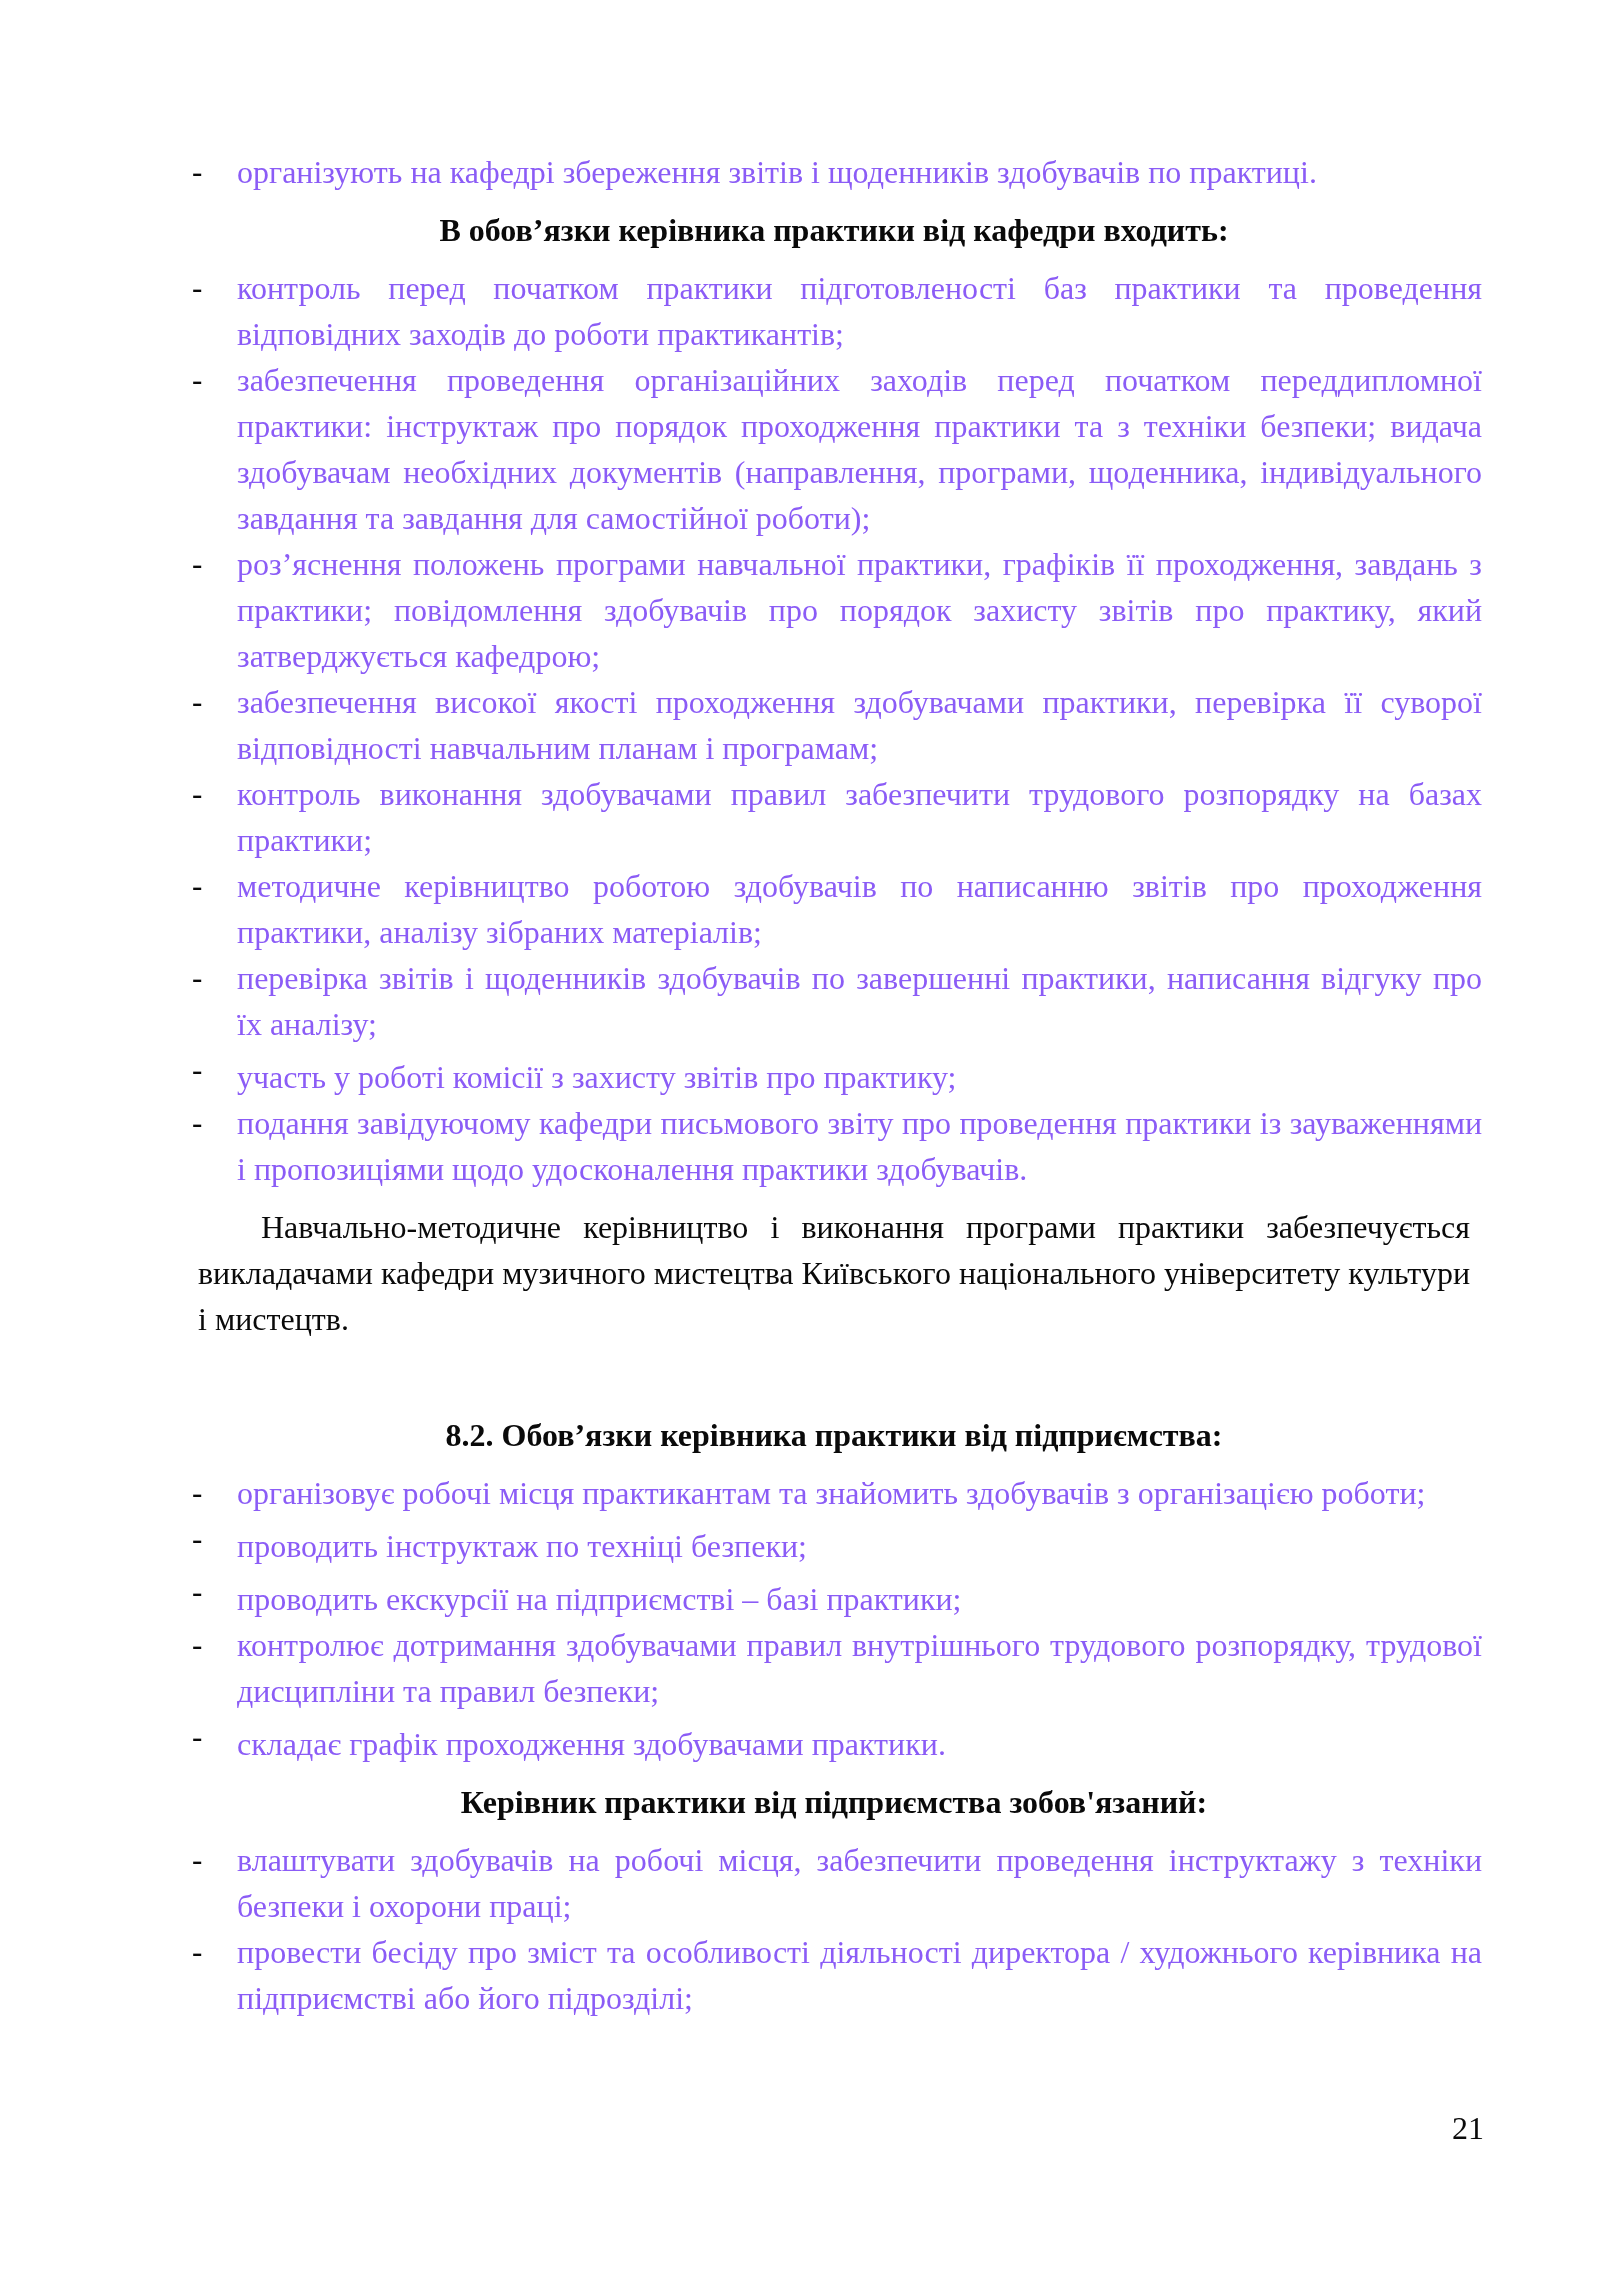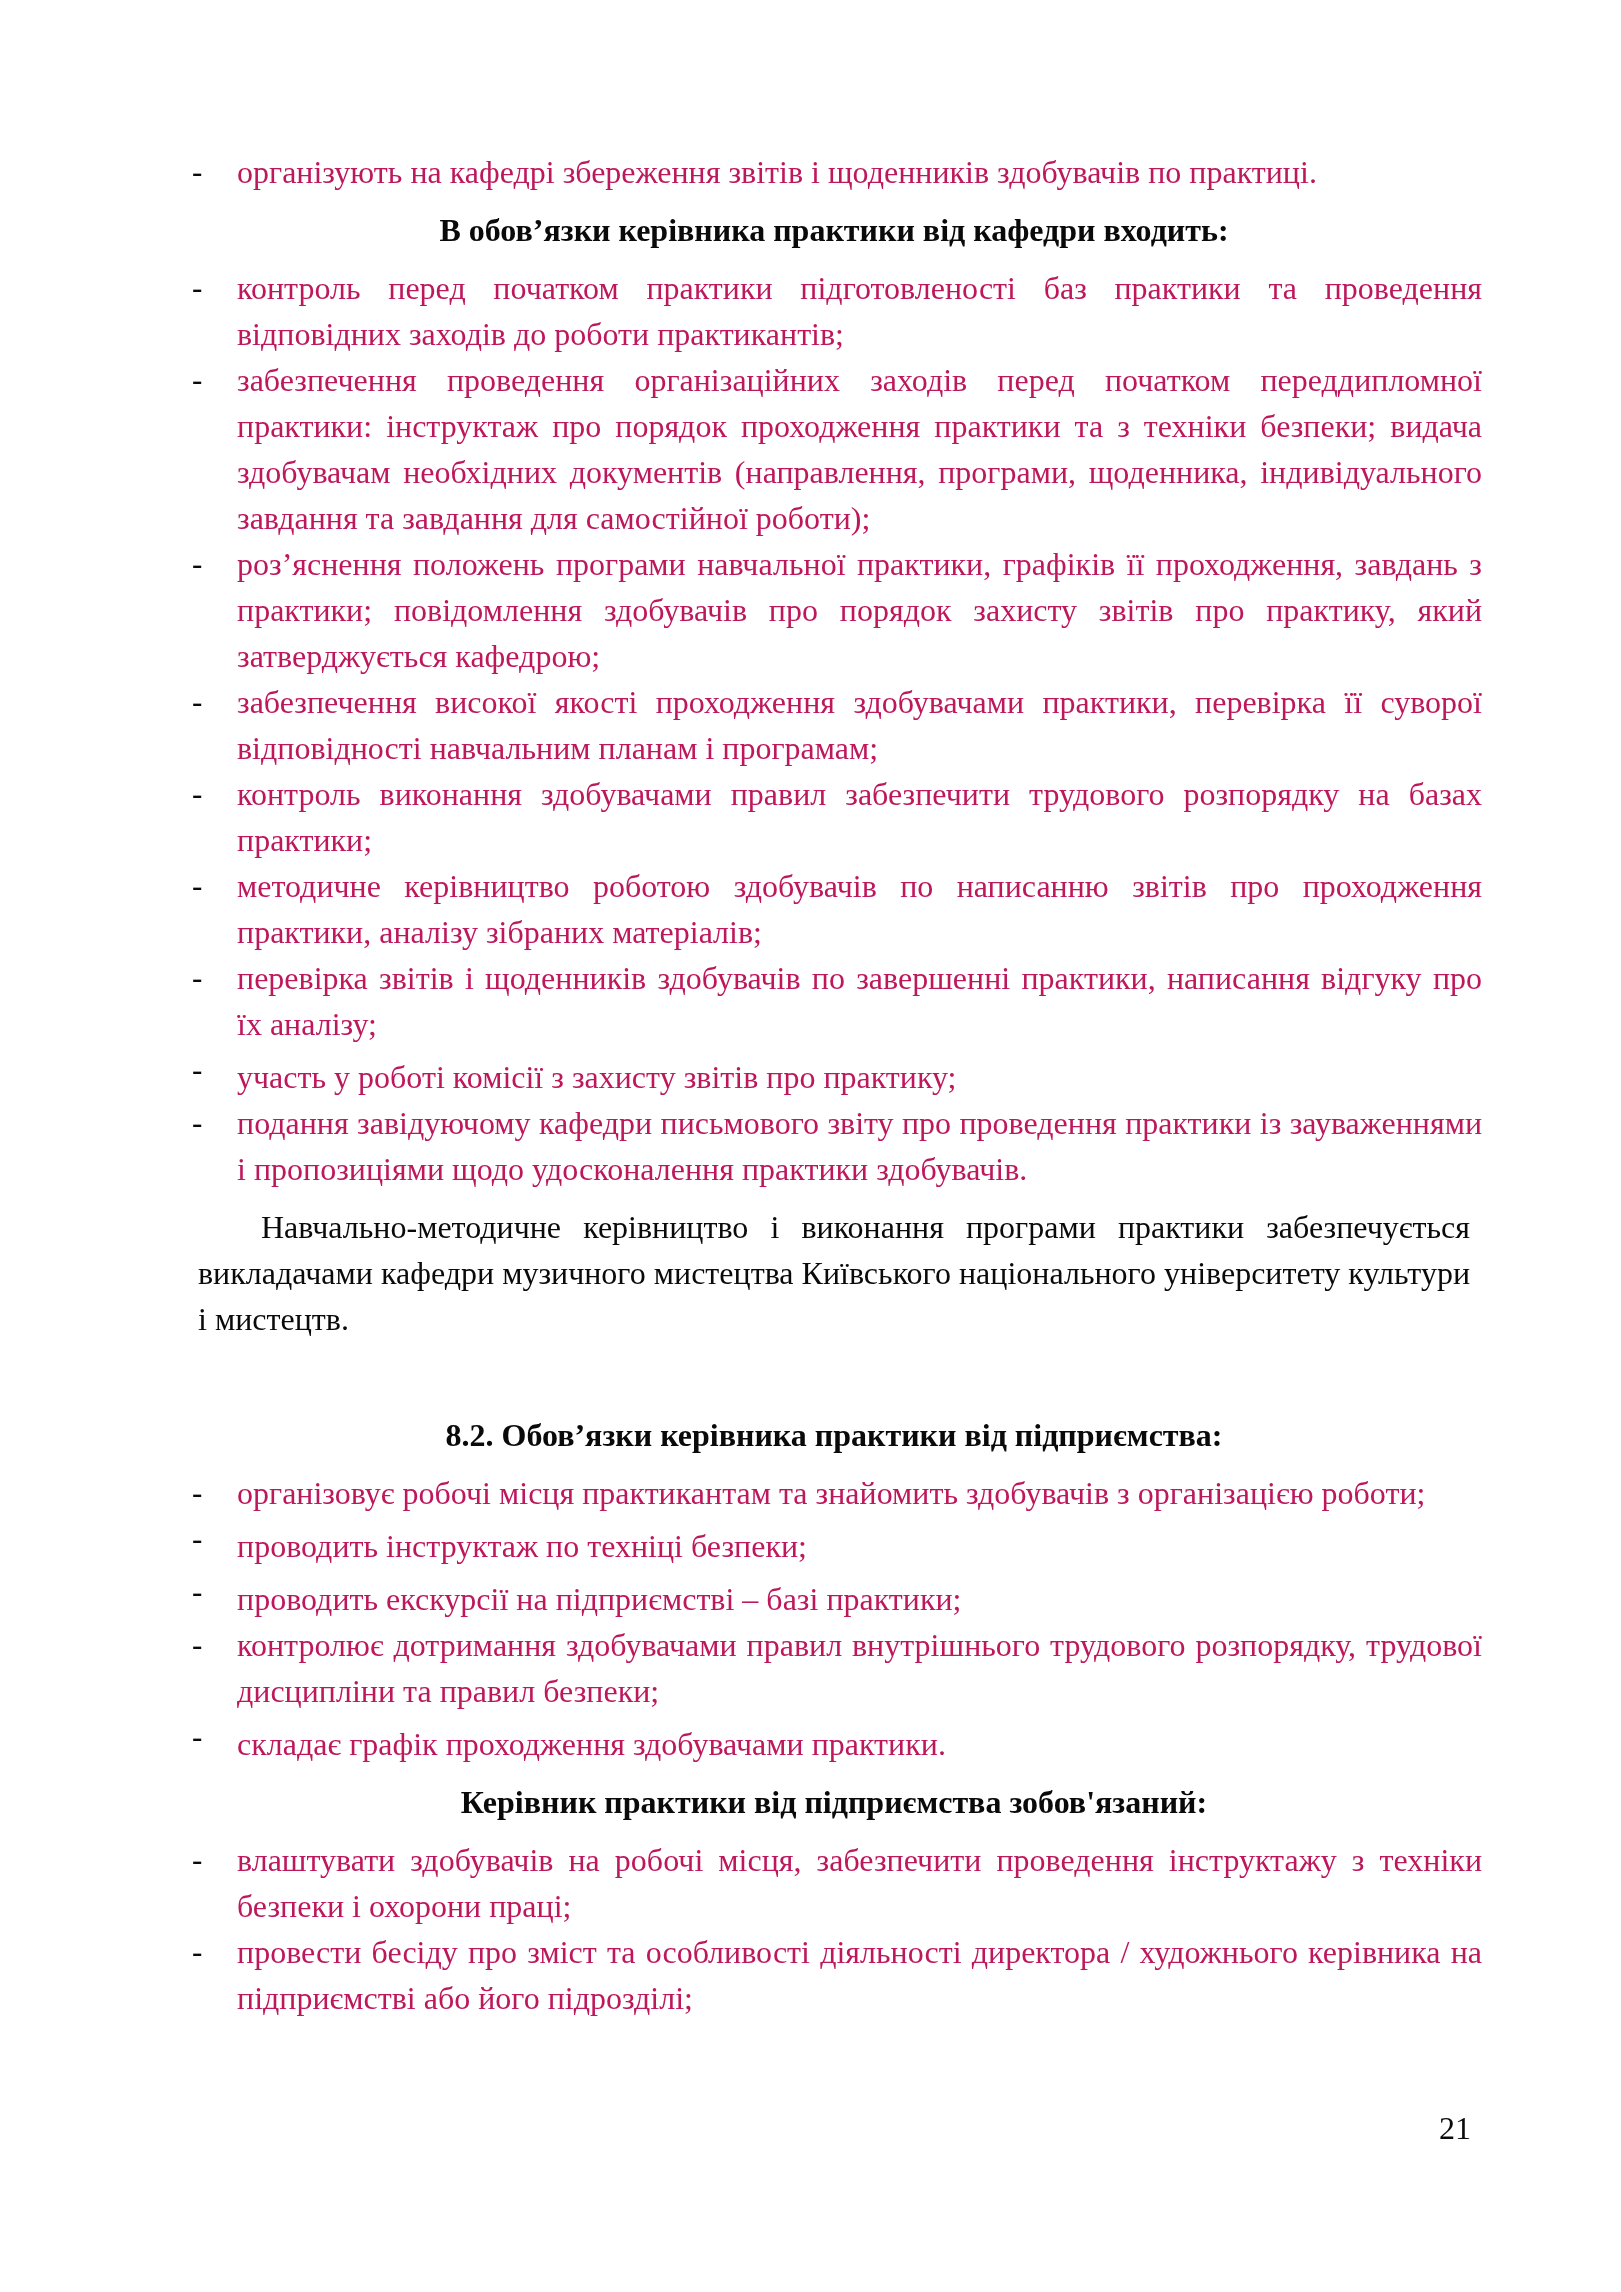--- a/index.html
+++ b/index.html
@@ -39,21 +39,21 @@
     box-sizing: border-box;
     color: #0a0a0a;
   }
   .bullet-text {
     flex: 1 1 auto;
     font-size: 32px;
     line-height: 46px;
     text-align: justify;
     text-justify: inter-word;
     hyphens: none;
-    color: #be185d;
+    color: #8b5cf6;
   }
   .bullet-text.nojust {
     text-align: left;
     margin-top: 7px;
   }
   
   .heading {
     font-size: 32px;
     line-height: 46px;
     font-weight: bold;
@@ -69,21 +69,21 @@
     text-align: justify;
     text-justify: inter-word;
     text-indent: 63px;
     margin: 12px;
     color: #0a0a0a;
   }
   .spacer-lg { height: 46px; }
   
   .page-number {
     position: absolute;
-    right: 150px;
+    right: 137px;
     top: 2109px;
     font-size: 32px;
     line-height: 39px;
     color: #0a0a0a;
   }
 </style>
 </head>
 <body>
 
 <div class="page">

